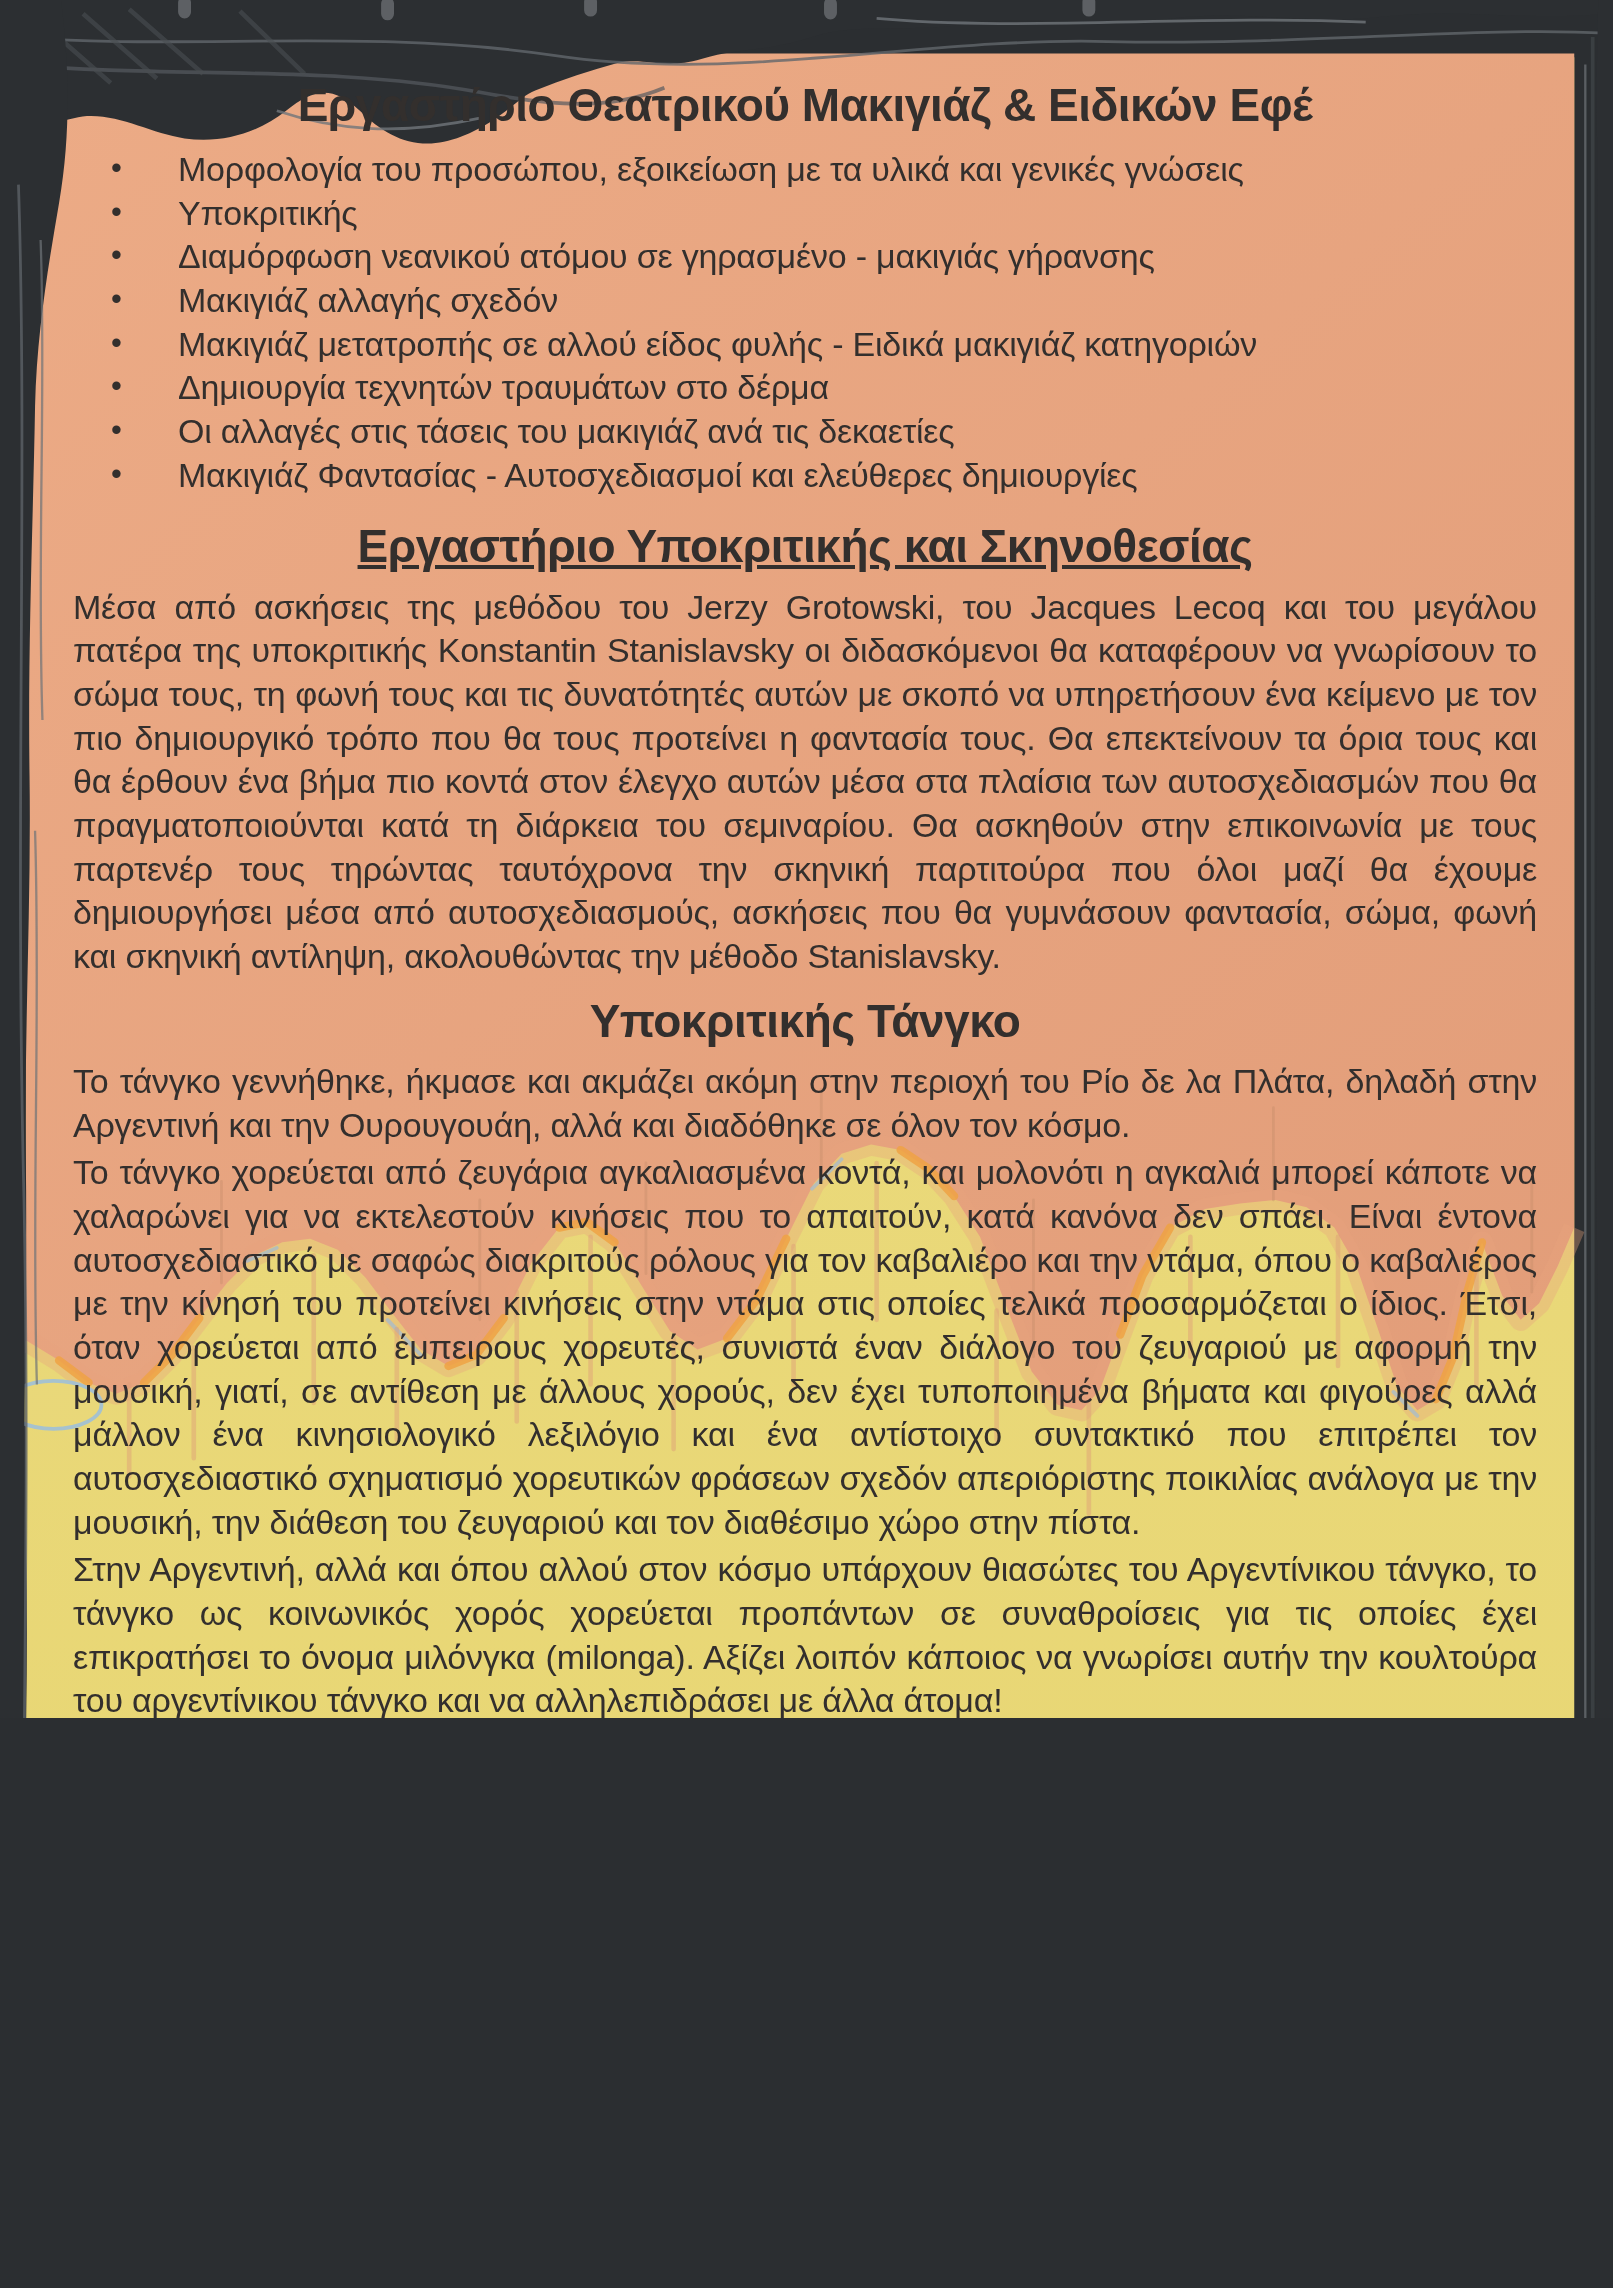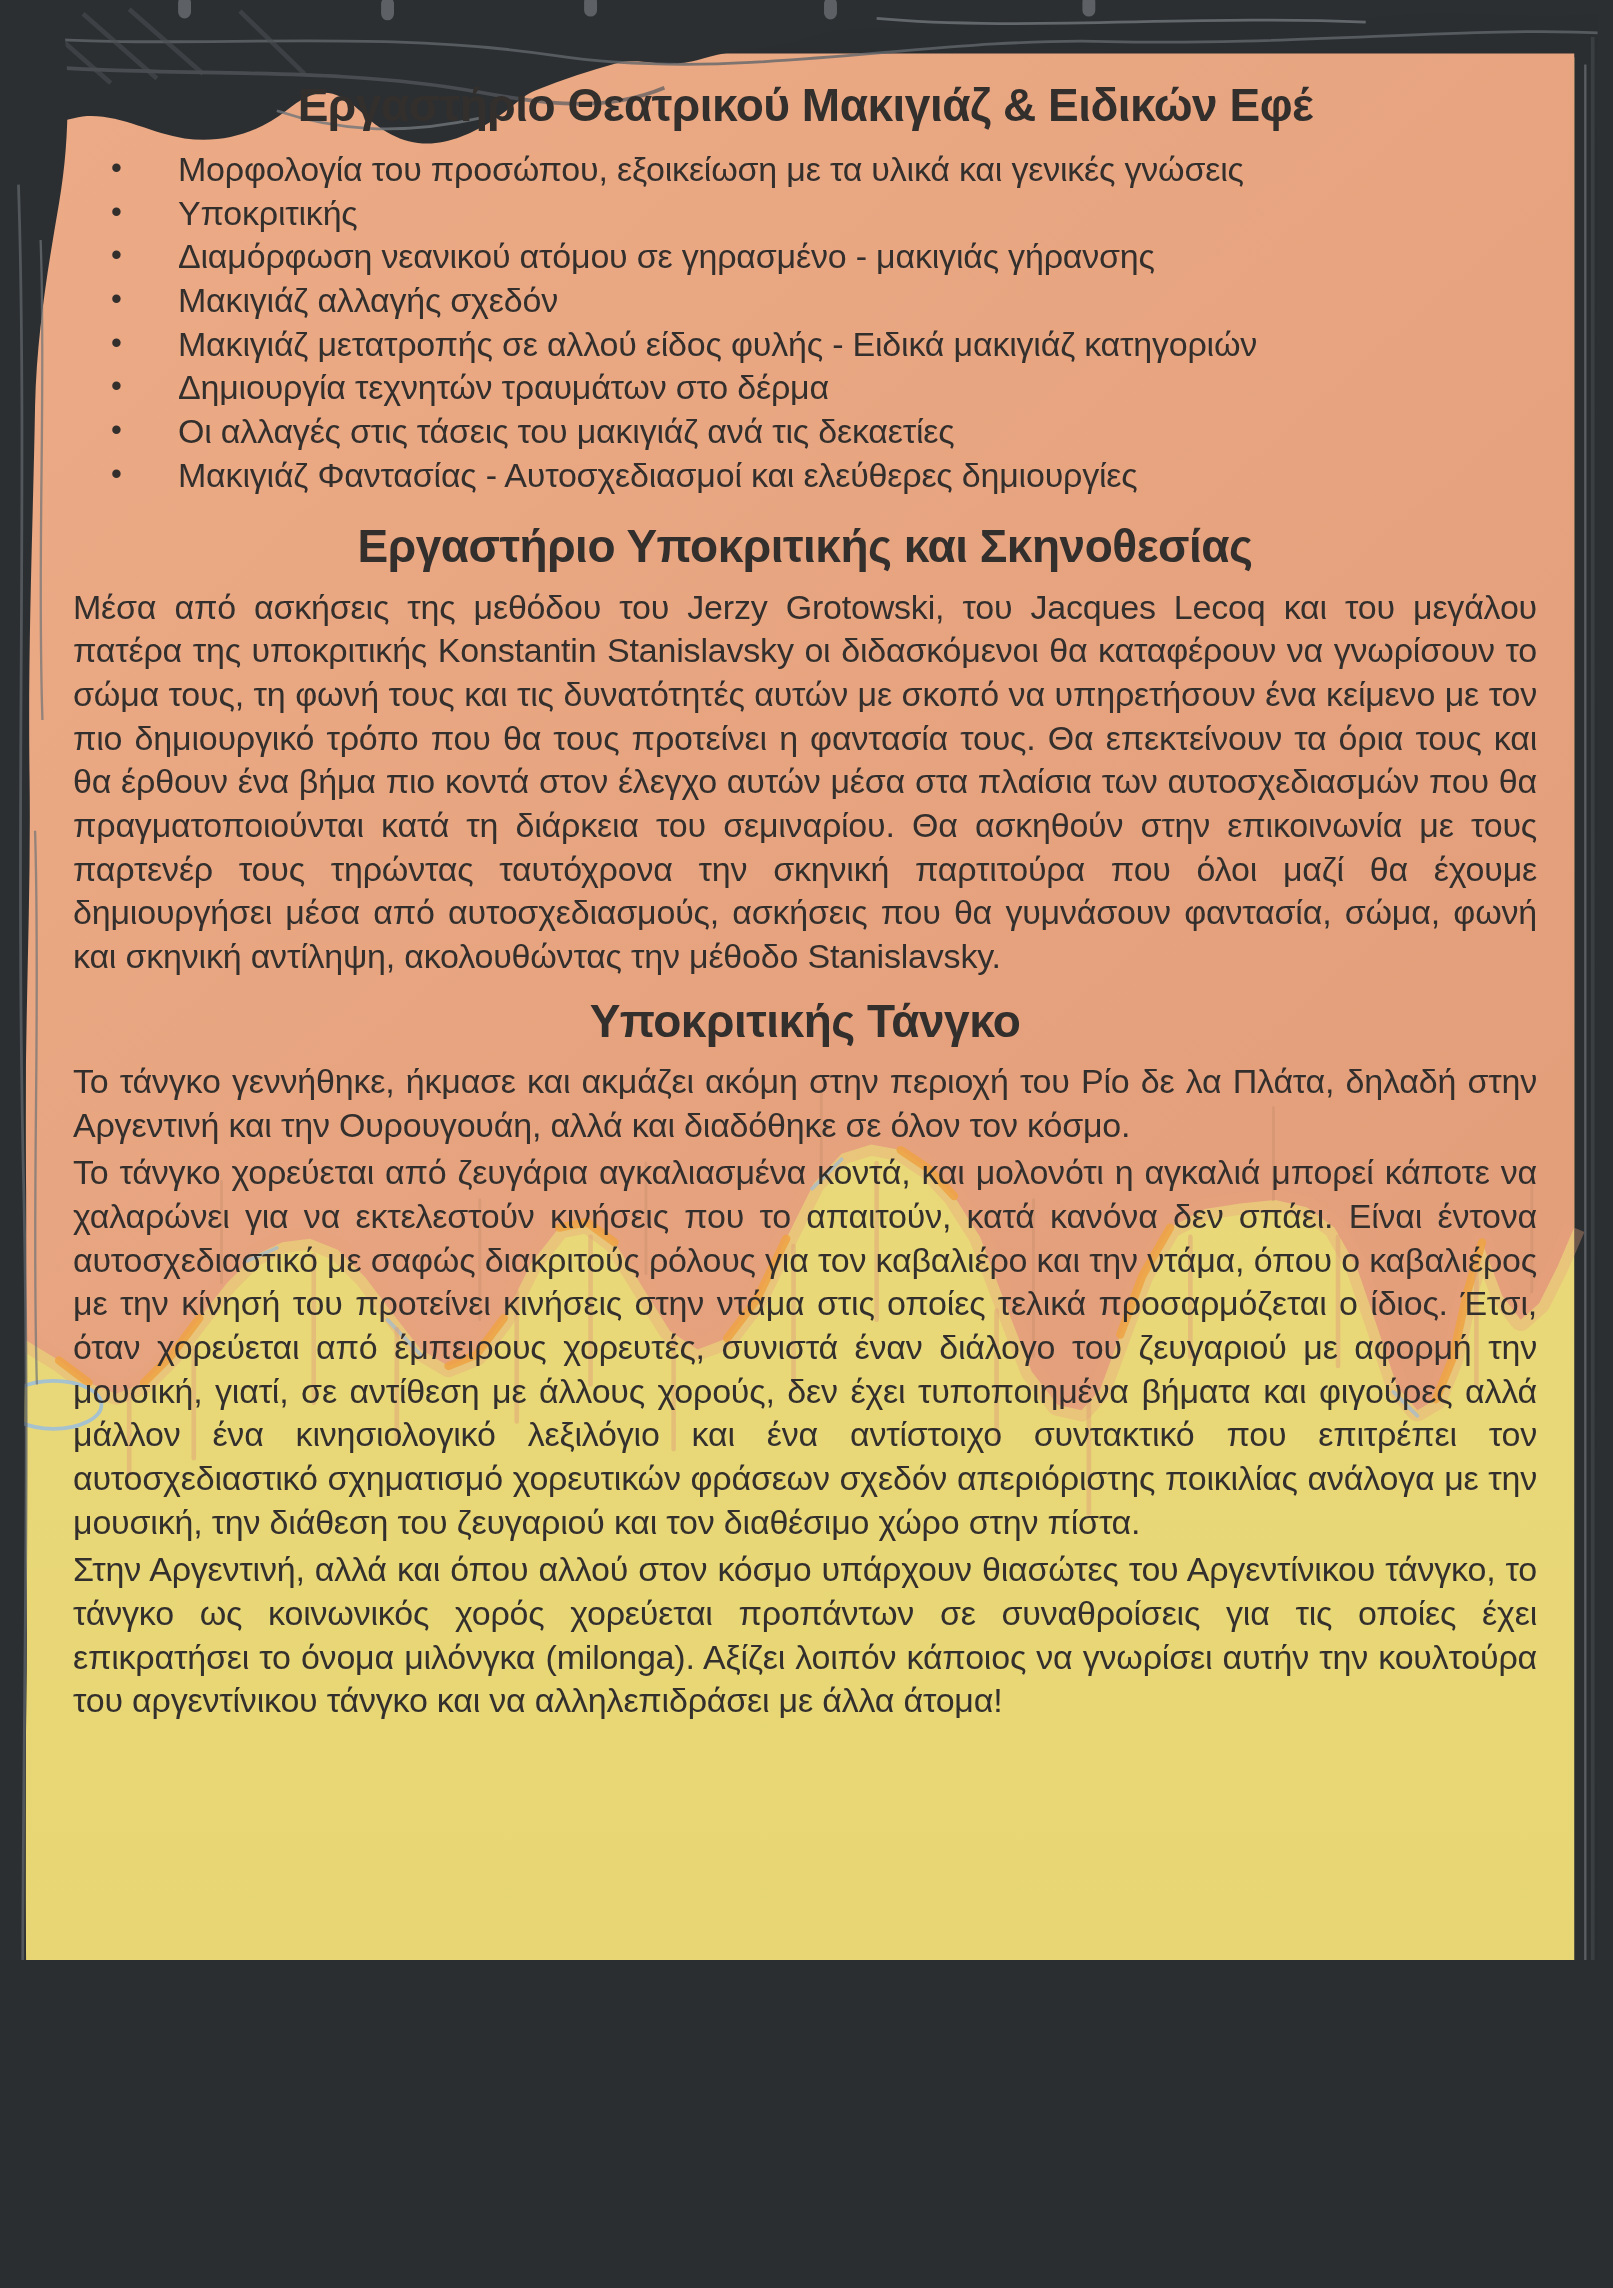--- a/index.html
+++ b/index.html
@@ -1,18 +1,18 @@
 <!DOCTYPE html>
 <html lang="el" style="font-size:14.8px"><head>
 <meta charset="utf-8">
 <style>
   html,body{margin:0;padding:0;background:#2b2e31;}
   .poster{
     position:relative;
-    width:1613px;height:1960px;
+    width:1613px;height:1718px;
     overflow:hidden;
     font-family:"Liberation Sans","DejaVu Sans",sans-serif;
     color:#332f2d;
   }
   .bg{position:absolute;inset:0;width:1613px;height:2289px;display:block;}
   .content{
     position:absolute;
     left:69px;right:72px;top:78px;
   }
   h1,h2{
@@ -34,21 +34,21 @@
     padding-left:109px;
     font-size:34px;
     line-height:1.285;
     letter-spacing:-0.2px;
   }
   ul.topics .dot{
     position:absolute;
     left:42px;top:0;
     font-size:31px;
   }
-  .sec-acting h2{margin:13px 0 11px 0;}
+  .sec-acting h2{margin:13px 0 11px 0;text-decoration:underline;}
   .sec-tango h2{margin:14.8px 0 11px 0;}
   p.body{
     margin:4px;
     font-size:34px;
     line-height:1.285;
     letter-spacing:-0.2px;
     text-align:justify;
   }
 </style>
 </head>

